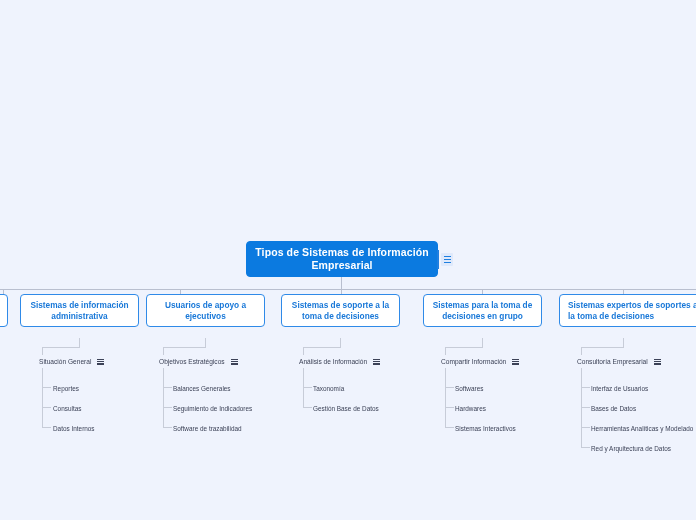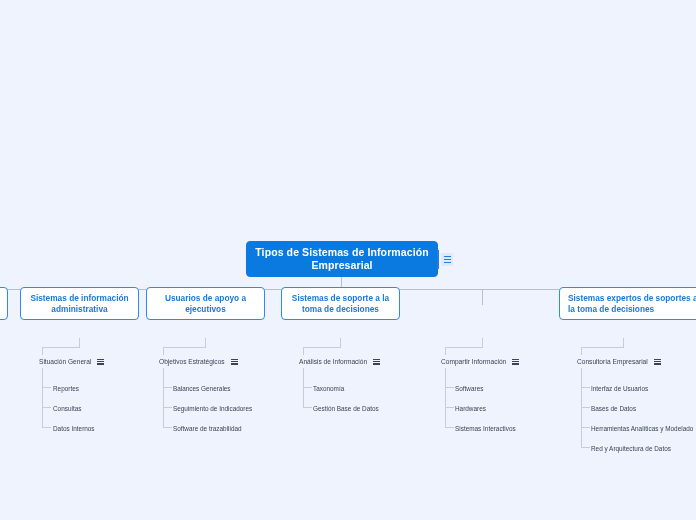--- a/index.html
+++ b/index.html
@@ -102,21 +102,21 @@
     left: 437px;
     top: 250px;
     width: 2px;
     height: 19px;
     background: #1f7fe0;
   }
 
   
   .branch-node {
     position: absolute;
-    top: 287px;
+    top: 294px;
     height: 33px;
     background: #ffffff;
     border: 1px solid #2f8ae8;
     border-radius: 4px;
     display: flex;
     align-items: center;
     justify-content: center;
     text-align: center;
     box-sizing: border-box;
   }
@@ -254,20 +254,23 @@
         <i></i>
         <i></i>
       </span>
   </div>
   <div class="spine" style="left:303px; top:368px; height:40px;"></div>
   <div class="stub" style="left:303px; top:387px; width:9px;"></div>
   <div class="stub" style="left:303px; top:407px; width:9px;"></div>
   <div class="leaf" style="left:313px; top:384px;">Taxonomía</div>
   <div class="leaf" style="left:313px; top:404px;">Gestión Base de Datos</div>
 
+  <div class="branch-node" style="left:423px; width:119px;">
+    <span class="branch-label">Sistemas para la toma de decisiones en grupo</span>
+  </div>
   <div class="elbow-v" style="left:482px; top:338px; height:9px;"></div>
   <div class="elbow-h" style="left:445px; top:347px; width:38px;"></div>
   <div class="elbow-v" style="left:445px; top:347px; height:8px;"></div>
   <div class="sub-header" style="left:441px; top:357px;">
     <span class="sub-label">Compartir Información</span>
     <span class="sub-menu-icon">
         <i></i>
         <i></i>
         <i></i>
       </span>

